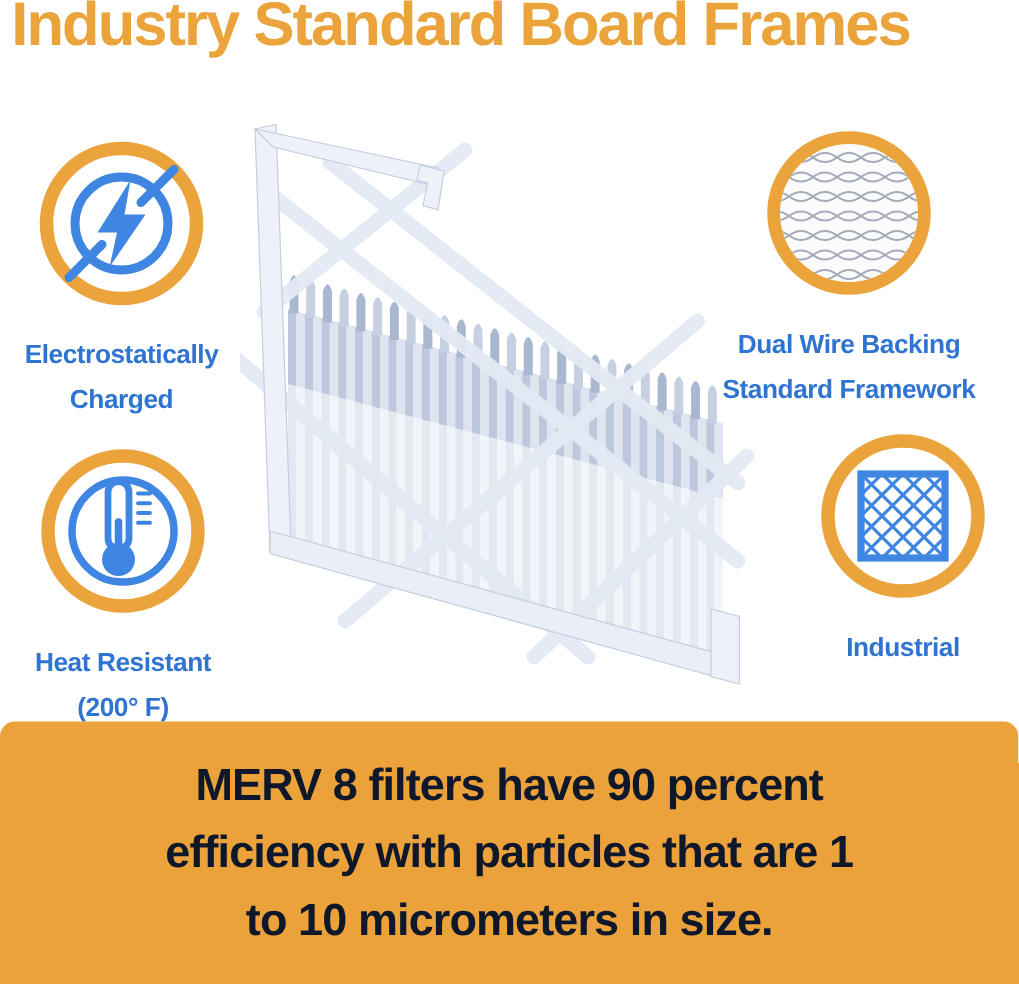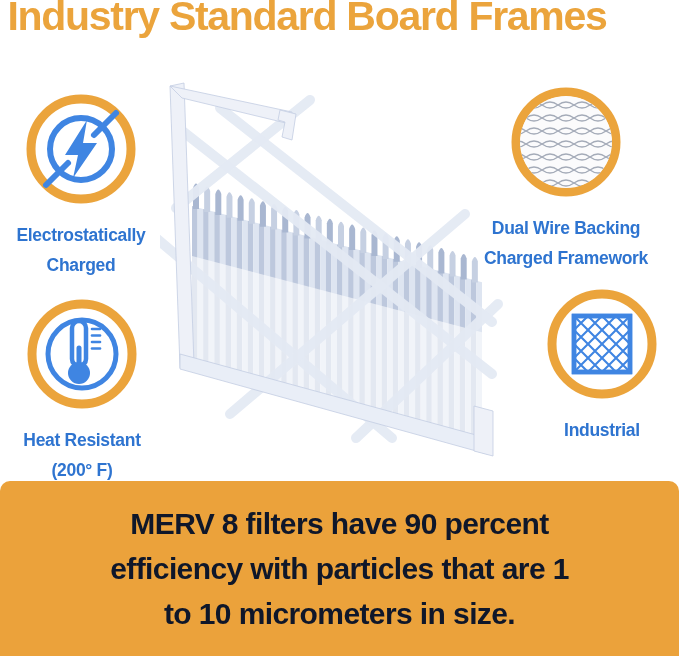--- a/index.html
+++ b/index.html
@@ -73,21 +73,21 @@
         </defs>
         <circle cx="56" cy="56" r="50" fill="#fdfdfd" stroke="var(--orange)" stroke-width="9"></circle>
         <g clip-path="url(#meshClip)">
           <rect x="10" y="10" width="92" height="92" fill="#fbfbfc"></rect>
           <rect x="10" y="10" width="92" height="92" fill="url(#meshPat)"></rect>
         </g>
       </svg>
     </span>
     <div class="label">
       <span>Dual Wire Backing</span>
-      <span>Charged Framework</span>
+      <span>Standard Framework</span>
     </div>
   </div>
 
   <div class="feature f-bl">
     <span class="ring-wrap">
       <svg viewBox="0 0 112 112" width="112" height="112">
         <circle cx="56" cy="56" r="50" fill="#fff" stroke="var(--orange)" stroke-width="9"></circle>
         <circle cx="56" cy="56" r="34" fill="none" stroke="var(--blue)" stroke-width="5"></circle>
         <rect x="46" y="23" width="14" height="45" rx="7" fill="#fff" stroke="var(--blue)" stroke-width="4.5"></rect>
         <circle cx="53" cy="75" r="11" fill="var(--blue)"></circle>

